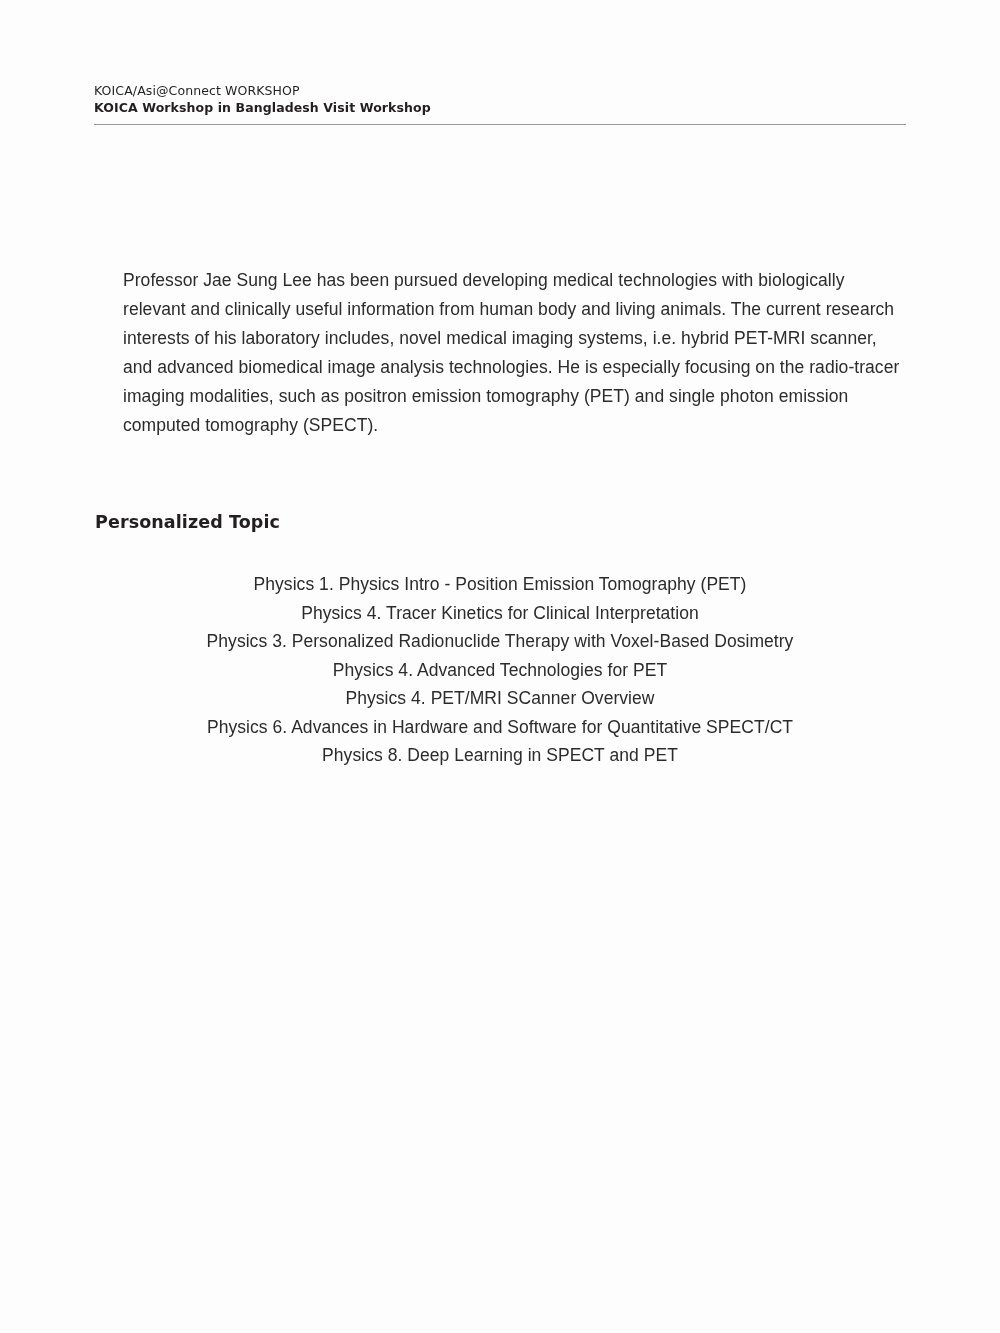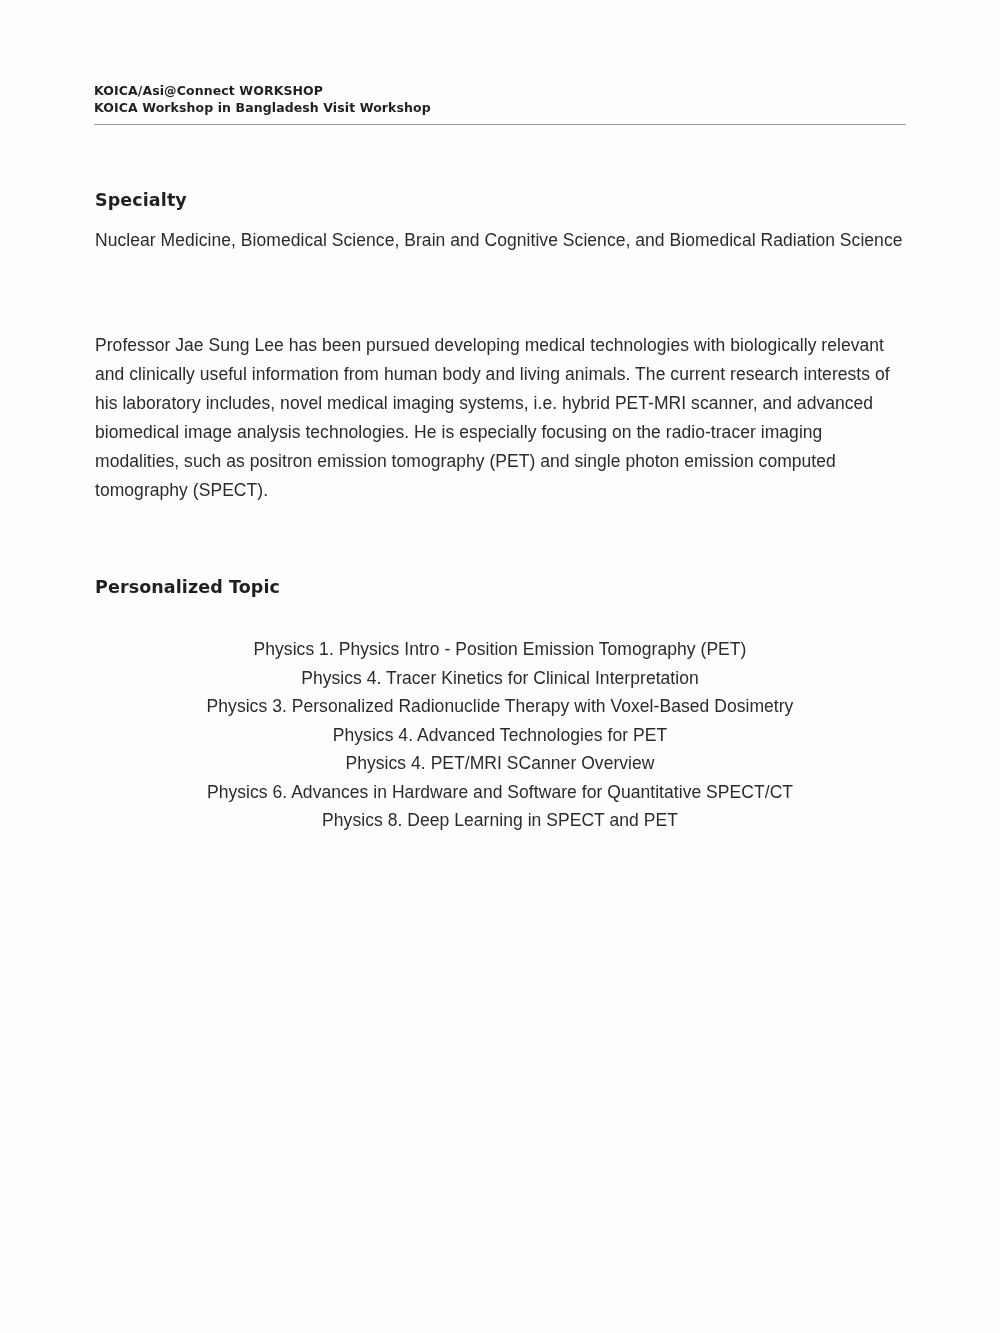--- a/index.html
+++ b/index.html
@@ -24,21 +24,21 @@
     background: #fdfdfd;
   }
   .header {
     position: absolute;
     left: 94px;
     top: 82px;
     width: 812px;
   }
   .header-line1 {
     font-family: "DejaVu Sans", sans-serif;
-    font-weight: bold;
+    font-weight: normal;
     font-size: 12.5px;
     letter-spacing: 0.1px;
     color: #231f20;
     line-height: 17px;
   }
   .header-line2 {
     font-family: "DejaVu Sans", sans-serif;
     font-weight: bold;
     font-size: 12.5px;
     letter-spacing: 0.1px;
@@ -74,20 +74,21 @@
     color: #2b2b2b;
     margin: 0;
     font-weight: 400;
     letter-spacing: 0.05px;
   }
   .specialty-block {
     margin-bottom: 0;
   }
   .bio-block {
     margin-top: 76px;
+    margin-left: 28px;
   }
   .topic-title-block {
     margin-top: 72px;
   }
   .topic-list {
     margin-top: 38px;
     list-style: none;
     padding: 0;
   }
   .topic-list li {
@@ -105,24 +106,20 @@
 <div class="page">
 
   <div class="header">
     <div class="header-line1">KOICA/Asi@Connect WORKSHOP</div>
     <div class="header-line2">KOICA Workshop in Bangladesh Visit Workshop</div>
   </div>
   <div class="header-rule"></div>
 
   <div class="content">
 
-    <div class="specialty-block">
-      <h2 class="section-title">Specialty</h2>
-      <p class="body-text">Nuclear Medicine, Biomedical Science, Brain and Cognitive Science, and Biomedical Radiation Science</p>
-    </div>
 
     <div class="bio-block">
       <p class="body-text">Professor Jae Sung Lee has been pursued developing medical technologies with biologically relevant and clinically useful information from human body and living animals. The current research interests of his laboratory includes, novel medical imaging systems, i.e. hybrid PET-MRI scanner, and advanced biomedical image analysis technologies. He is especially focusing on the radio-tracer imaging modalities, such as positron emission tomography (PET) and single photon emission computed tomography (SPECT).</p>
     </div>
 
     <div class="topic-title-block">
       <h2 class="section-title">Personalized Topic</h2>
       <ul class="topic-list">
         <li>Physics 1. Physics Intro - Position Emission Tomography (PET)</li>
         <li>Physics 4. Tracer Kinetics for Clinical Interpretation</li>

